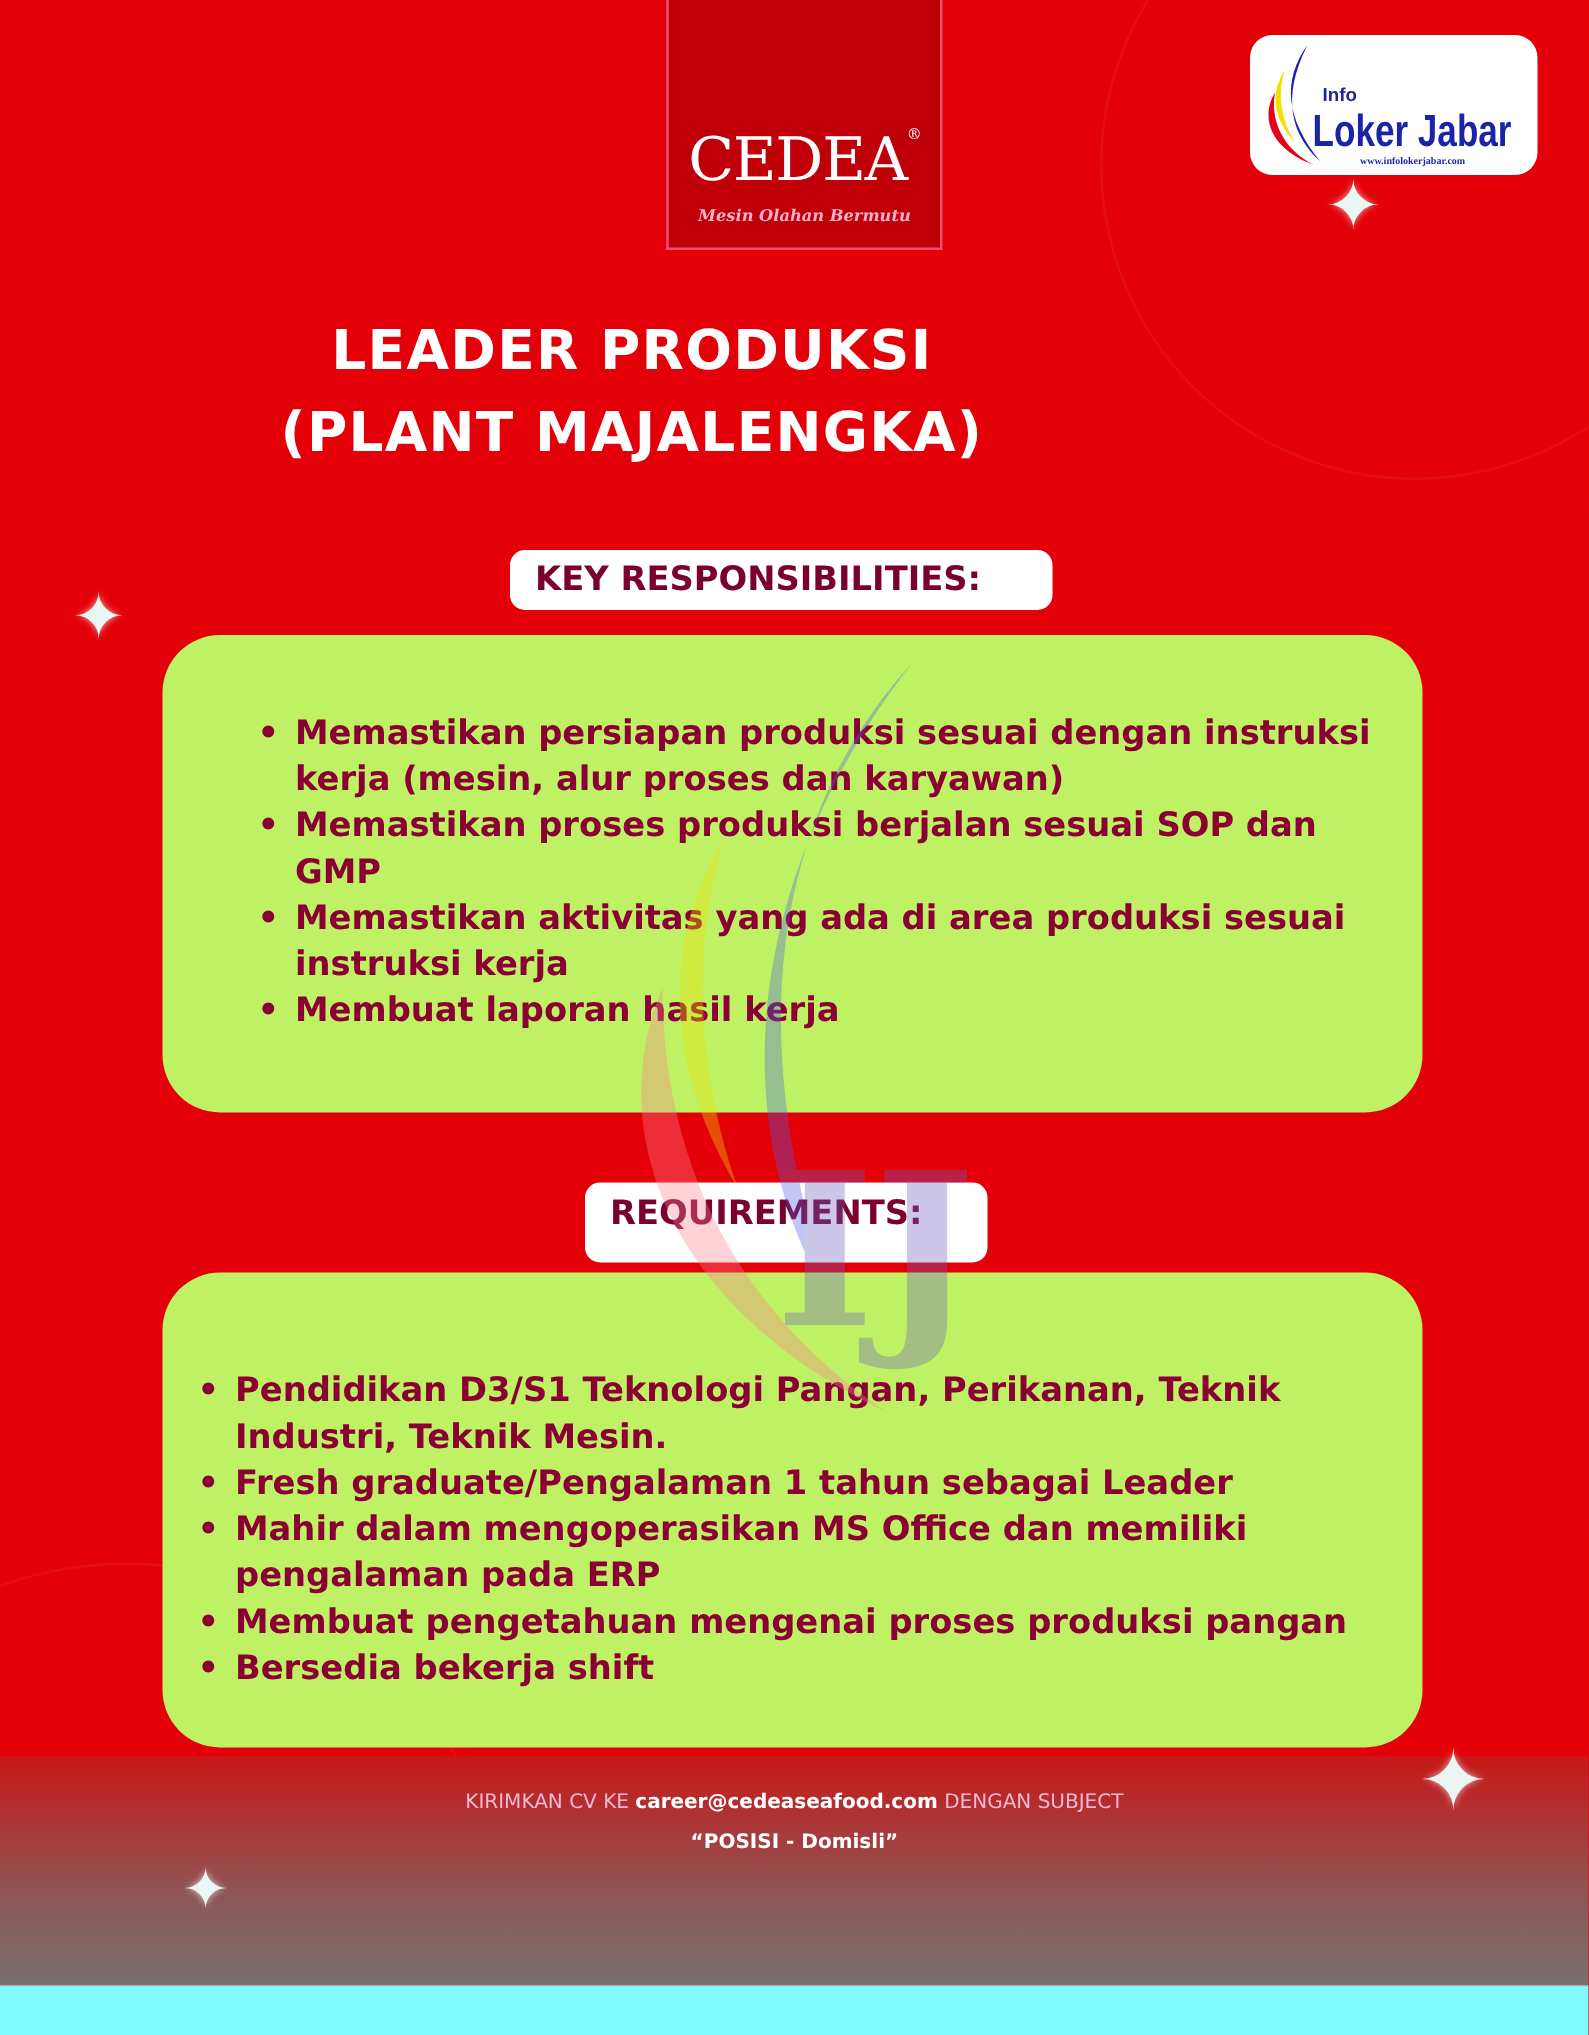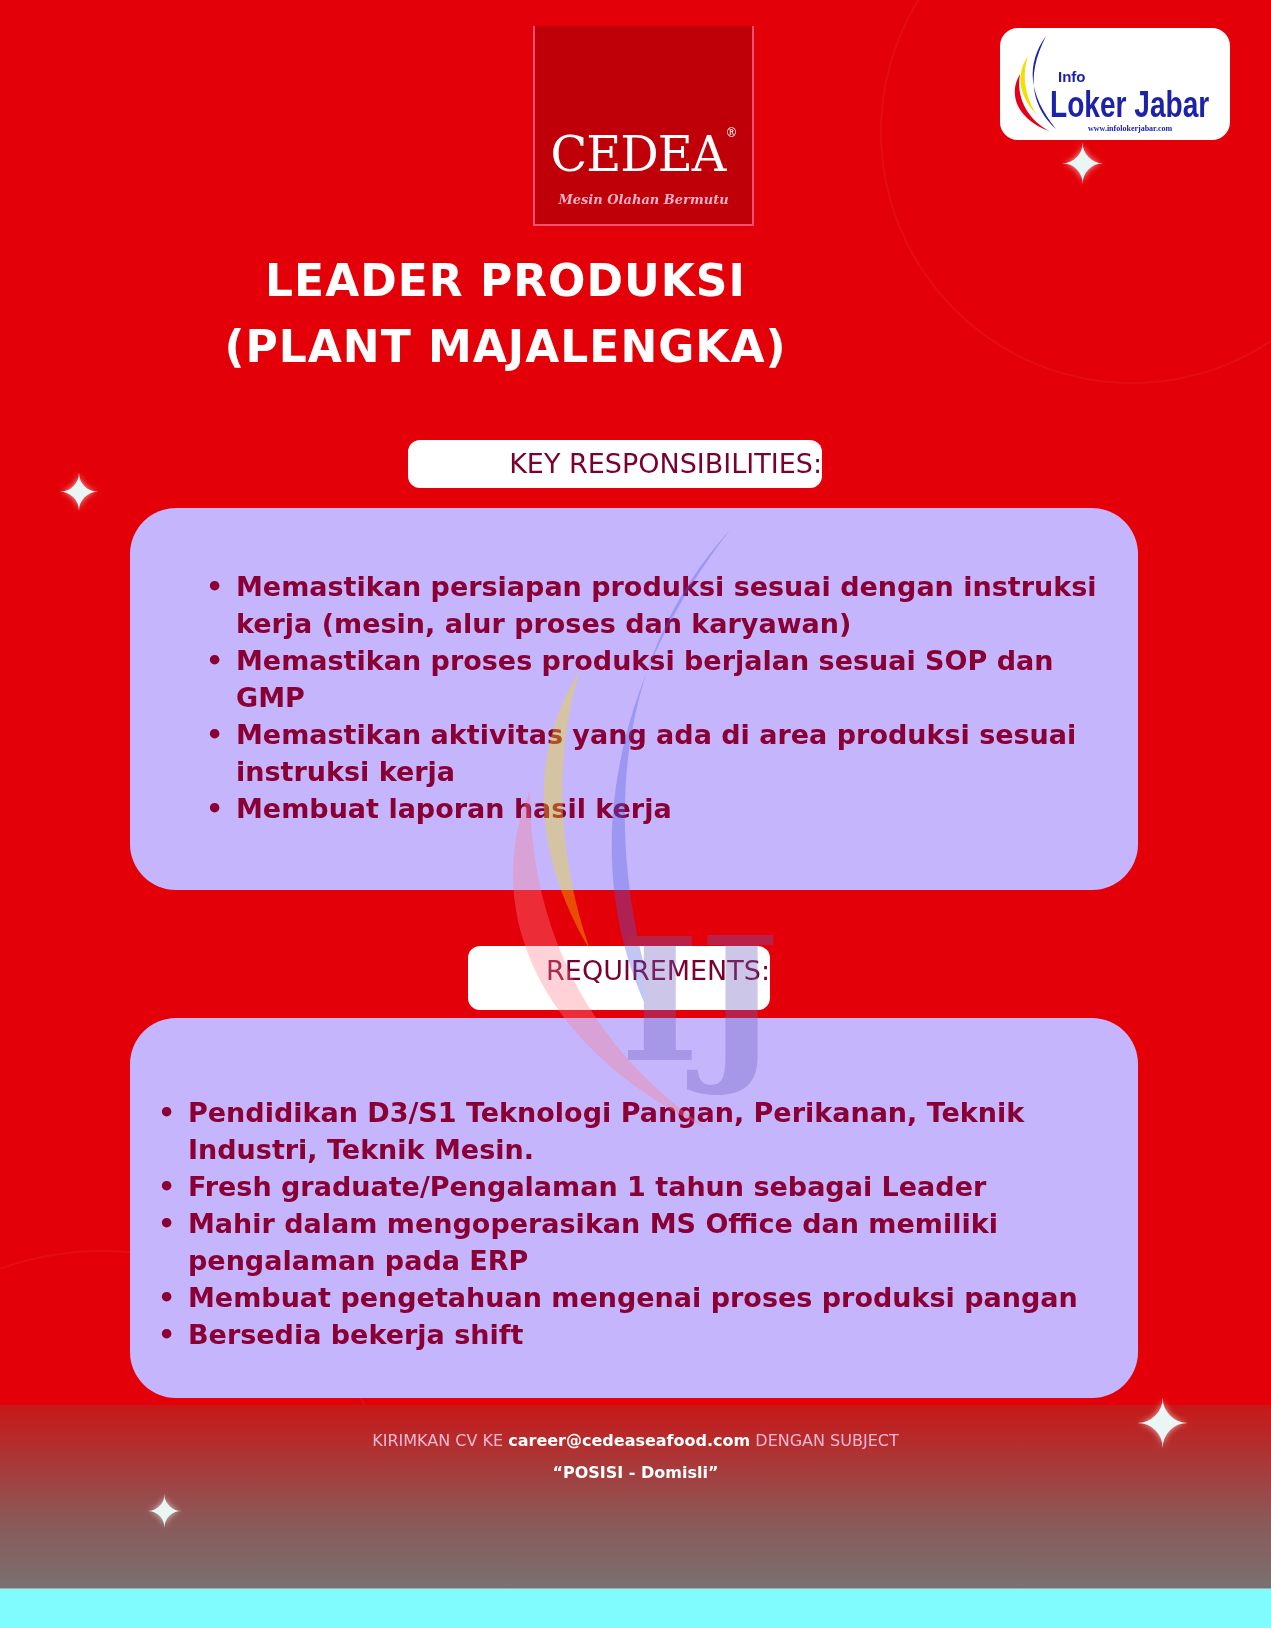--- a/index.html
+++ b/index.html
@@ -1,31 +1,31 @@
 <!DOCTYPE html>
 <html><head>
 <meta charset="utf-8">
 <style>
   html, body { margin:0; padding:0; }
   body { width:1271px; height:1628px; position:relative; overflow:hidden; font-family:"DejaVu Sans", sans-serif; background:#e60005; }
   .poster { position:absolute; left:0; top:0; width:1271px; height:1628px; background:#e30008; overflow:hidden; }
   .swirl { position:absolute; border-radius:50%; border:2px solid rgba(255,255,255,0.05); }
-  .brand-panel { position:absolute; left:533px; top:0; width:217px; height:198px; background:#c00008; border-left:2px solid #f05070; border-right:2px solid #f05070; border-bottom:2px solid #f05070;margin-top:26px; }
+  .brand-panel { position:absolute; left:533px; top:0; width:217px; height:198px; background:#c00008; border-left:2px solid #f05070; border-right:2px solid #f05070; border-bottom:2px solid #f05070; }
   .brand-name { position:absolute; left:0; width:100%; top:100px; text-align:center; font-family:"DejaVu Serif", serif; font-size:48px; color:#fff; letter-spacing:-1px; }
   .brand-reg { font-size:12px; vertical-align:top; }
   .brand-tag { position:absolute; left:0; width:100%; top:166px; text-align:center; font-family:"DejaVu Serif", serif; font-style:italic; font-weight:bold; font-size:13px; color:#f6b0c8; }
   .logo-box { position:absolute; left:1000px; top:28px; width:230px; height:112px; background:#ffffff; border-radius:18px; }
   .logo-info { position:absolute; left:58px; top:40px; font-family:"Liberation Sans Narrow","Liberation Sans", sans-serif; font-size:15px; color:#1d23a8; font-weight:bold; }
   .logo-main { position:absolute; left:50px; top:56px; font-family:"Liberation Sans", sans-serif; font-size:36px; color:#1d23a8; font-weight:bold; transform:scaleX(0.78); transform-origin:left; white-space:nowrap; }
   .logo-url { position:absolute; left:88px; top:96px; font-family:"Liberation Serif", serif; font-size:8px; color:#1d23a8; font-weight:bold; }
   .title { position:absolute; left:0; width:1011px; top:248px; text-align:center; color:#fff; font-weight:bold; font-size:44px; line-height:66px; letter-spacing:1px; }
-  .pill { position:absolute; background:#fff; border-radius:12px; color:#7a0030; font-weight:normal; text-align:right; }
+  .pill { position:absolute; background:#fff; border-radius:12px; color:#7a0030; font-weight:bold; text-align:left;padding-left:20px; }
   .pill-resp { left:408px; top:440px; width:414px; height:48px; line-height:48px; font-size:27px; }
   .pill-req { left:468px; top:946px; width:302px; height:64px; line-height:50px; font-size:27px; }
-  .card { position:absolute; background:#c4b5fd; border-radius:46px; }
+  .card { position:absolute; background:#bef264; border-radius:46px; }
   .card-resp { left:130px; top:508px; width:1008px; height:382px; }
   .card-req { left:130px; top:1018px; width:1008px; height:380px; }
   ul { list-style:none; margin:0; padding:0; position:absolute; }
   li { position:relative; color:#8a0035; font-weight:bold; font-size:27px; line-height:37px; padding-left:30px; }
   li::before { content:"•"; position:absolute; left:0; top:0; }
   .list-resp { left:76px; top:60px; width:900px; }
   .list-req { left:28px; top:76px; width:970px; }
   .footer-band { position:absolute; left:0; top:1405px; width:1271px; height:183px; background:linear-gradient(#c81818, #8a5a5a 65%, #7a7070); }
   .cta { position:absolute; left:0; width:1271px; top:1425px; text-align:center; font-size:16px; color:#f4b8d4; line-height:32px; }
   .cta b { color:#fff; }

